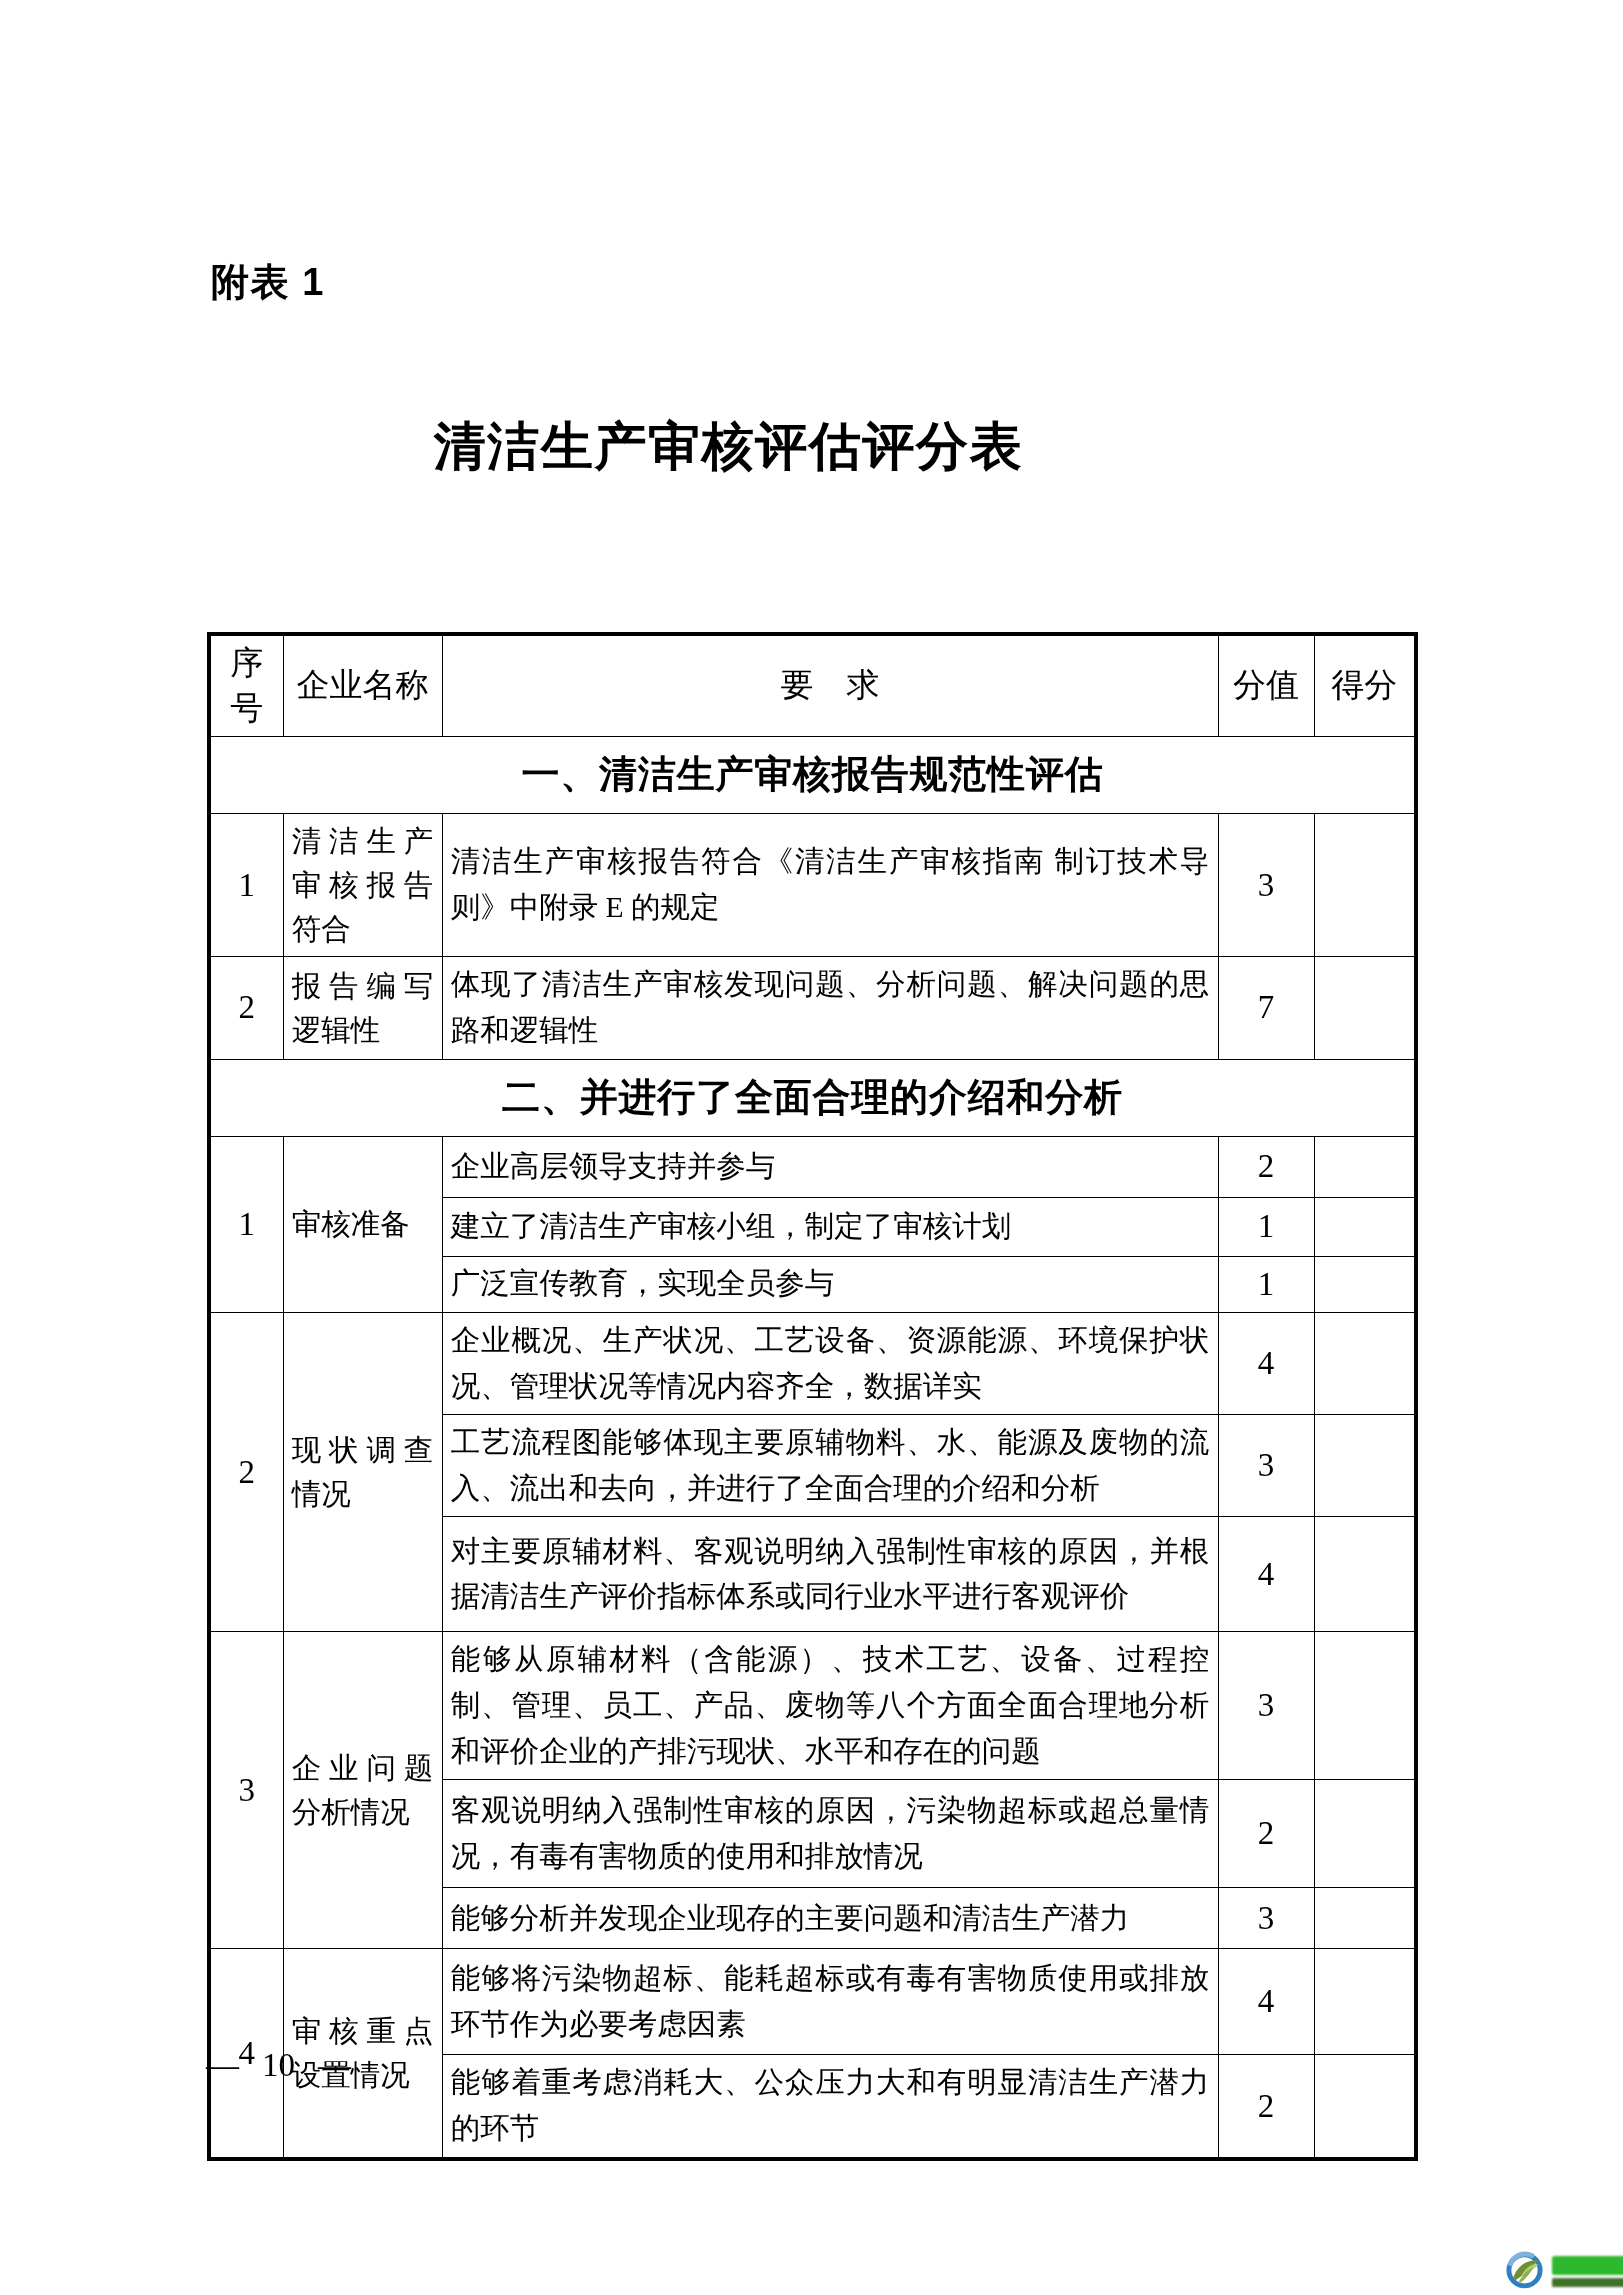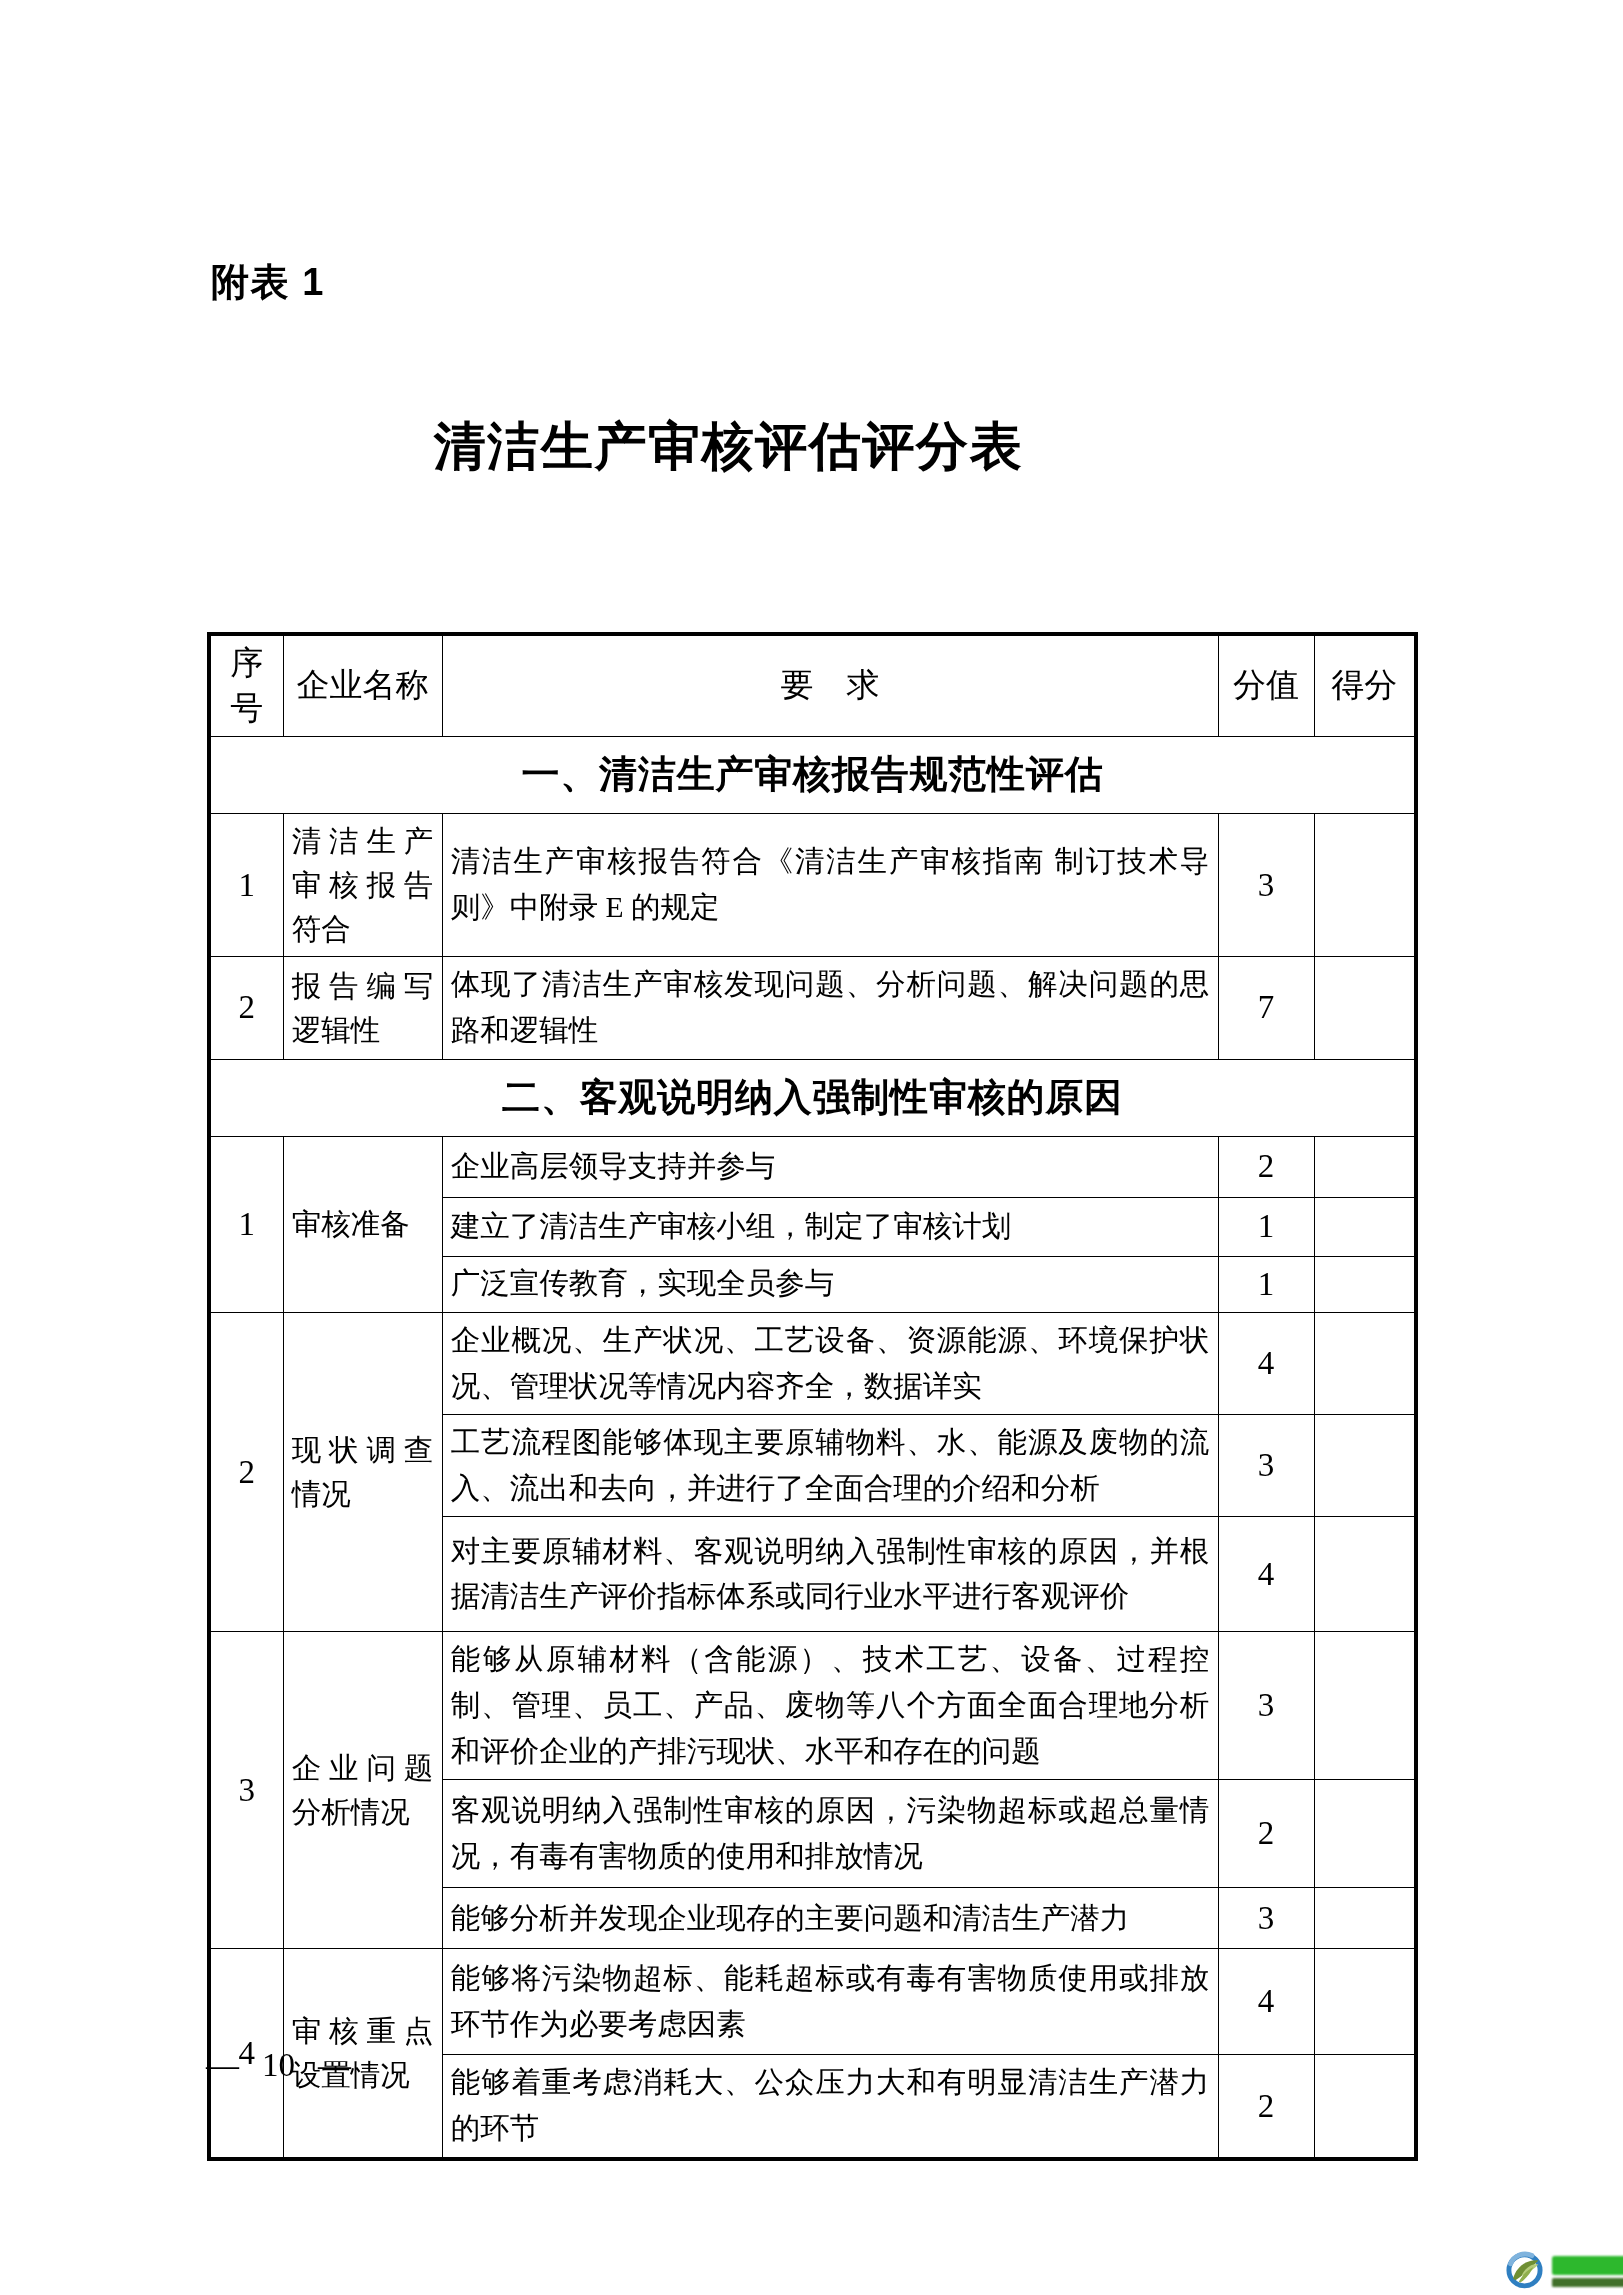--- a/index.html
+++ b/index.html
@@ -161,21 +161,21 @@
 
       <tr style="height:97px">
         <td class="c-no">2</td>
         <td class="c-ind">报告编写逻辑性</td>
         <td class="c-req">体现了清洁生产审核发现问题、分析问题、解决问题的思路和逻辑性</td>
         <td class="c-score">7</td>
         <td class="c-points"></td>
       </tr>
 
       <tr style="height:77px">
-        <td class="band" colspan="5">二、客观说明纳入强制性审核的原因</td>
+        <td class="band" colspan="5">二、并进行了全面合理的介绍和分析</td>
       </tr>
 
       <tr style="height:61px">
         <td class="c-no" rowspan="3">1</td>
         <td class="c-ind" rowspan="3">审核准备</td>
         <td class="c-req">企业高层领导支持并参与</td>
         <td class="c-score">2</td>
         <td class="c-points"></td>
       </tr>
       <tr style="height:59px">

